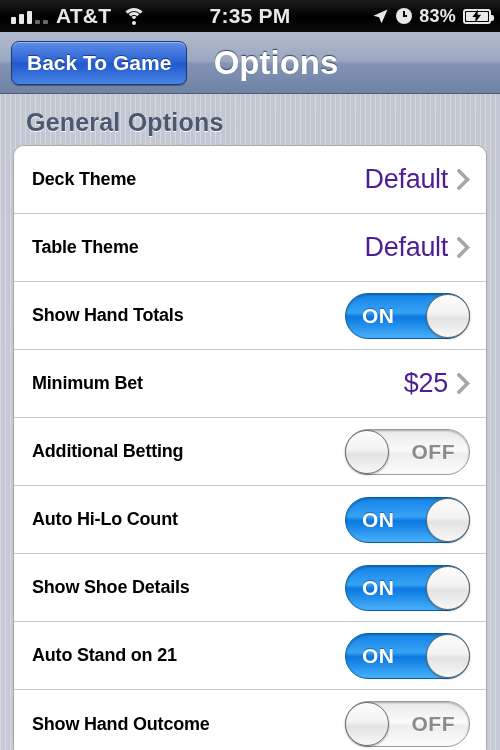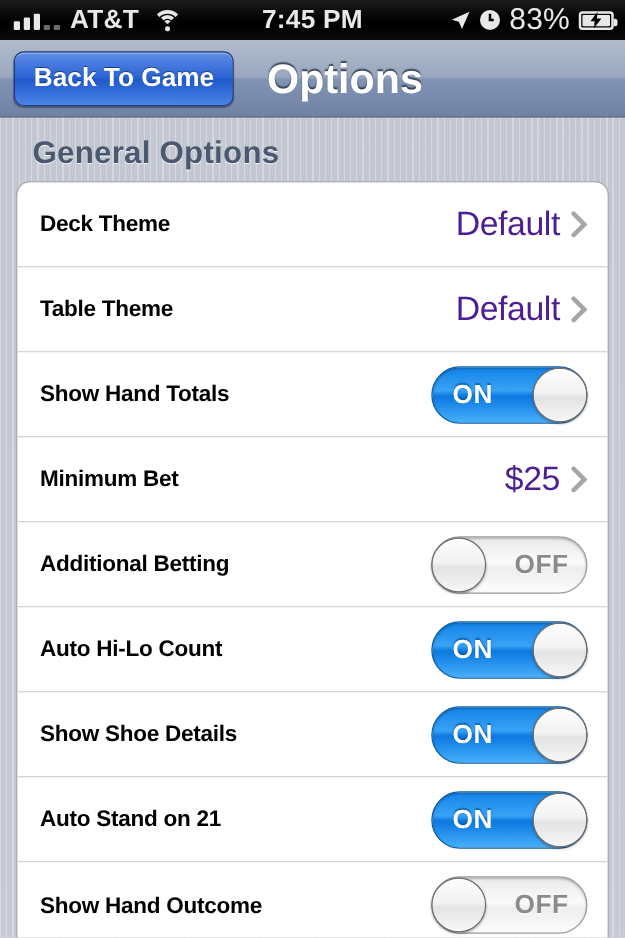--- a/index.html
+++ b/index.html
@@ -56,21 +56,21 @@
     background:#e8e8e8; position:relative;
   }
   .alarm::before{
     content:""; position:absolute; left:7px; top:3px;
     width:2px; height:5px; background:#000;
   }
   .alarm::after{
     content:""; position:absolute; left:7px; top:7px;
     width:4px; height:2px; background:#000;
   }
-  .batt-pct{ font-size:24px; font-weight:normal; }
+  .batt-pct{ font-size:18px; font-weight:bold; }
   .battery{
     width:28px; height:15px; border:2px solid #e8e8e8;
     border-radius:3px; position:relative; display:flex;
     align-items:center; padding:1px;
   }
   .battery::after{
     content:""; position:absolute; right:-5px; top:4px;
     width:3px; height:6px; background:#e8e8e8; border-radius:0 2px 2px 0;
   }
   .battery .fill{
@@ -210,21 +210,21 @@
         <i class="dim"></i>
     </span>
     <span class="carrier">AT&amp;T</span>
     <span class="wifi">
       <span class="a"></span>
         <span class="b"></span>
         <span class="c"></span>
         <span class="dot"></span>
     </span>
   </div>
-  <div class="sb-time">7:45 PM</div>
+  <div class="sb-time">7:35 PM</div>
   <div class="sb-right">
     <svg class="loc-arrow" viewBox="0 0 24 24">
       <path d="M22 2 L2 11 L10 13.2 L13.5 21.5 Z" fill="#e8e8e8"></path>
     </svg>
     <span class="alarm"></span>
     <span class="batt-pct">83%</span>
     <span class="battery">
       <span class="fill"></span>
       <svg class="bolt" viewBox="0 0 10 14">
         <path d="M6 0 L0 8 L3.6 8 L3 14 L9.5 5.6 L5.6 5.6 Z" fill="#000"></path>

